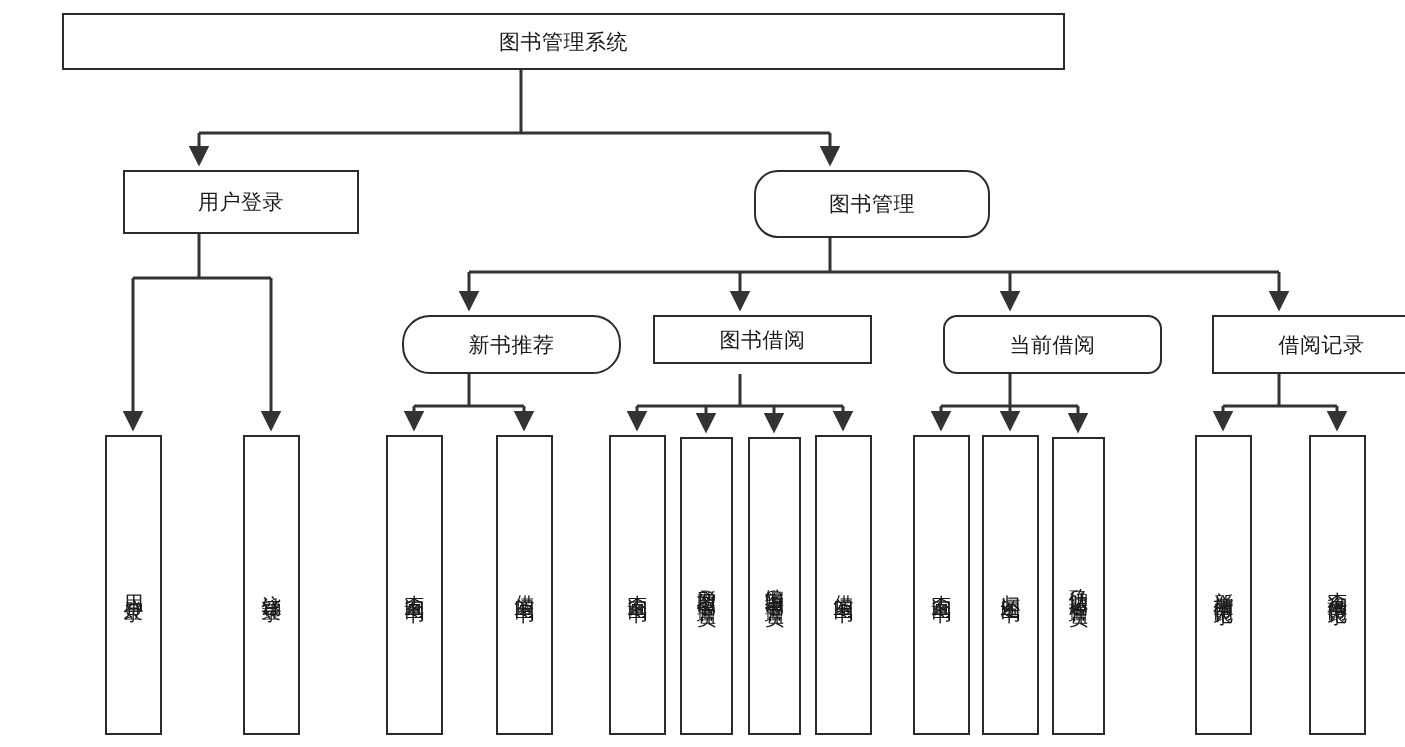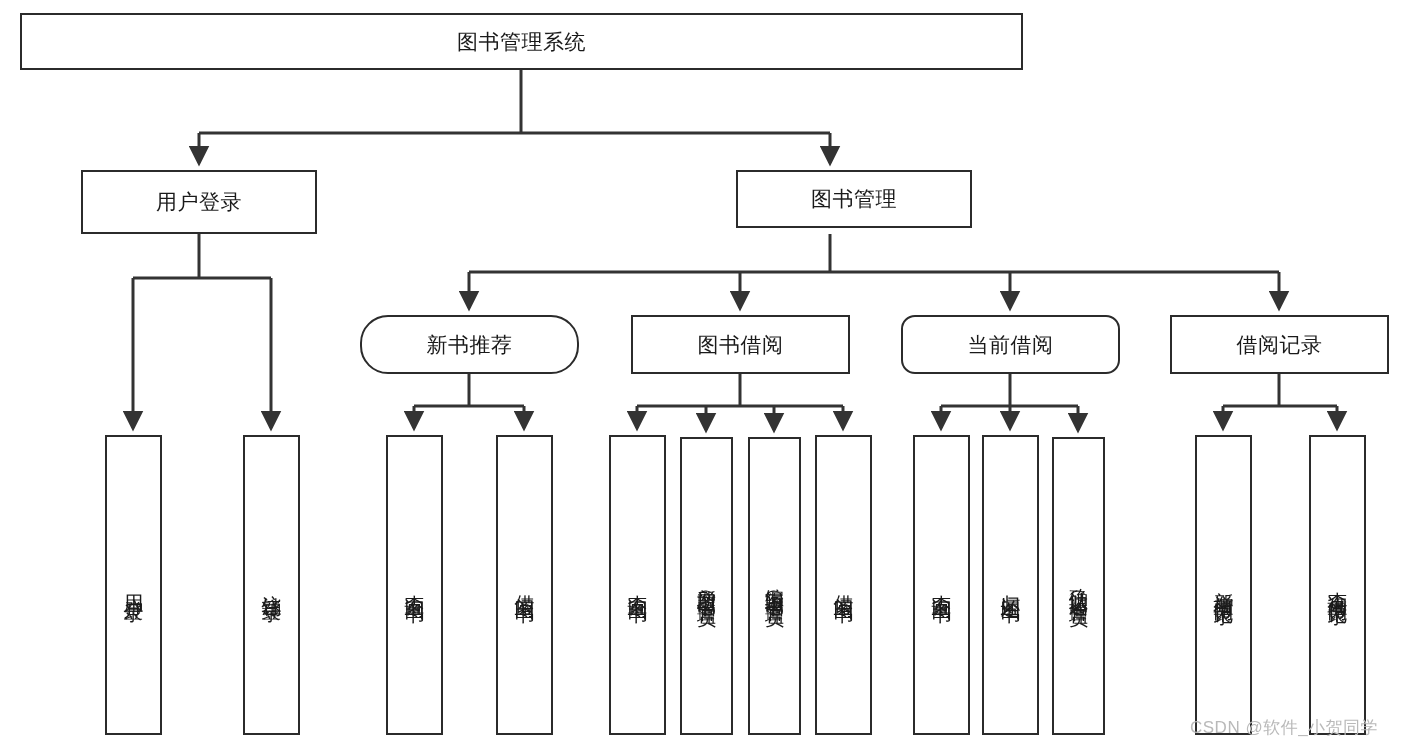--- a/index.html
+++ b/index.html
@@ -34,20 +34,21 @@
     display: flex;
     align-items: center;
     justify-content: center;
     color: #1a1a1a;
     z-index: 2;
   }
   .node.h-node {
     font-size: 21px;
     letter-spacing: 0.5px;
     line-height: 1.2;
+    margin-left: 42px;
   }
   .node.root {
     font-size: 21px;
   }
   .node.v-node {
     font-size: 20px;
     align-items: center;
     justify-content: center;
     padding: 6px 0;
   }
@@ -125,28 +126,28 @@
     </g>
   </svg>
 
   <div class="node h-node root" style="left:20px; top:13px; width:1003px; height:57px;">
     <span>图书管理系统</span>
   </div>
 
   <div class="node h-node" style="left:81px; top:170px; width:236px; height:64px;">
     <span>用户登录</span>
   </div>
-  <div class="node h-node" style="left:736px; top:170px; width:236px; height:58px;">
+  <div class="node h-node" style="left:712px; top:170px; width:236px; height:68px;border-radius:24px;">
     <span>图书管理</span>
   </div>
 
   <div class="node h-node" style="left:360px; top:315px; width:219px; height:59px;border-radius:28px;">
     <span>新书推荐</span>
   </div>
-  <div class="node h-node" style="left:631px; top:315px; width:219px; height:59px;">
+  <div class="node h-node" style="left:611px; top:315px; width:219px; height:49px;">
     <span>图书借阅</span>
   </div>
   <div class="node h-node" style="left:901px; top:315px; width:219px; height:59px;border-radius:14px;">
     <span>当前借阅</span>
   </div>
   <div class="node h-node" style="left:1170px; top:315px; width:219px; height:59px;">
     <span>借阅记录</span>
   </div>
 
   <div class="node v-node" style="left:105px; top:435px; width:57px; height:300px;">
@@ -186,15 +187,14 @@
     <span class="vtext">确认归还（管理员）</span>
   </div>
 
   <div class="node v-node" style="left:1195px; top:435px; width:57px; height:300px;">
     <span class="vtext">新增借阅记录</span>
   </div>
   <div class="node v-node" style="left:1309px; top:435px; width:57px; height:300px;">
     <span class="vtext">查询借阅记录</span>
   </div>
 
-  <div class="watermark">CSDN @软件_小贺同学</div>
 
 </div>
 
 </body></html>

